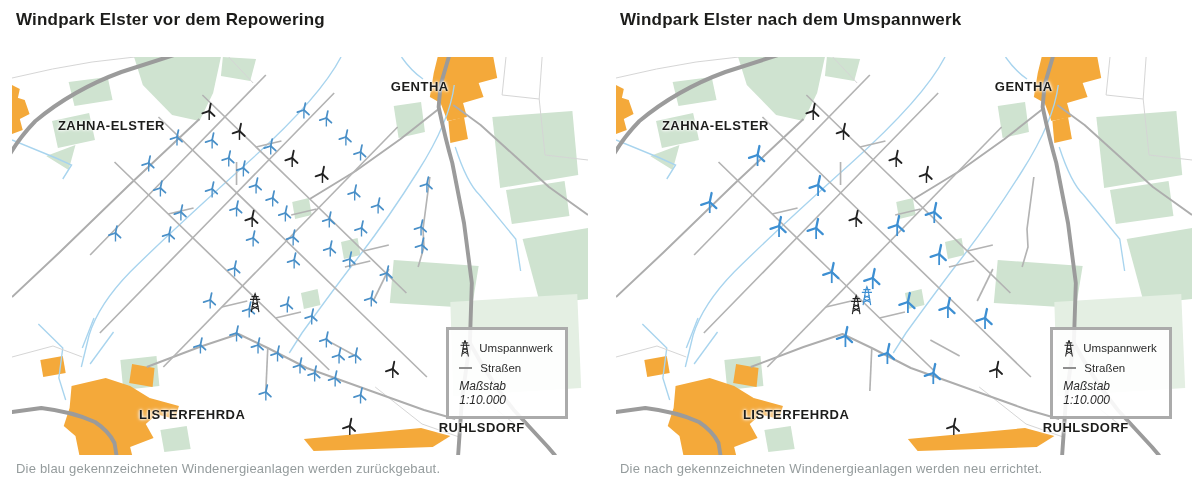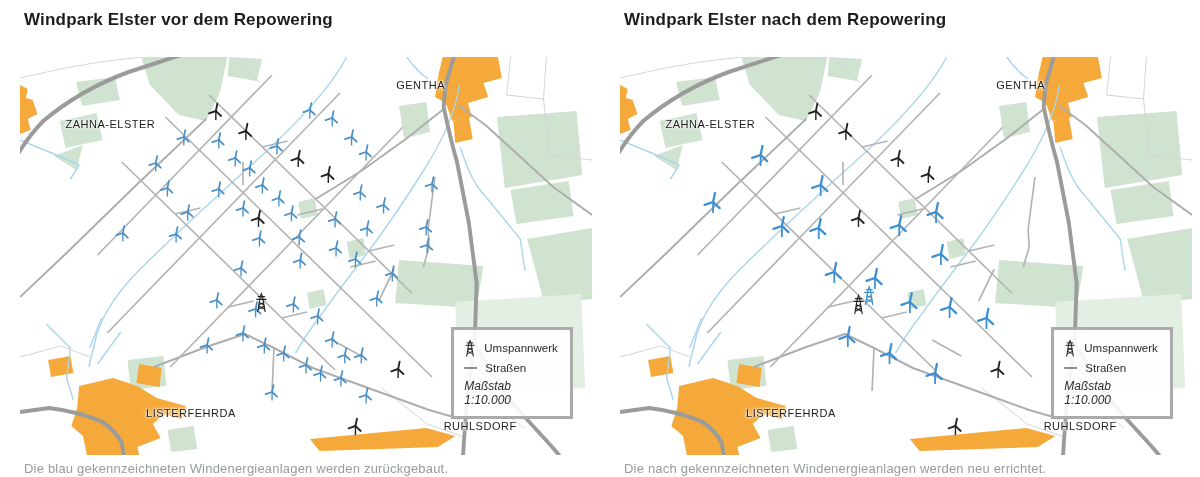--- a/index.html
+++ b/index.html
@@ -1,23 +1,23 @@
 <!DOCTYPE html>
 <html><head>
 <meta charset="utf-8">
 <style>
   html,body{margin:0;padding:0;background:#ffffff;}
   body{width:1200px;height:477px;overflow:hidden;font-family:"Liberation Sans",sans-serif;}
-  .page{display:flex;gap:28px;padding:9px 8px 0 20px;box-sizing:border-box;height:100%;}
+  .page{display:flex;gap:28px;padding:9px 8px 0 12px;box-sizing:border-box;height:100%;}
   .panel{flex:1;min-width:0;display:flex;flex-direction:column;}
   .panel-title{font-size:17px;font-weight:bold;color:#1c1c1a;margin:0 0 0 4px;line-height:22px;letter-spacing:.2px;}
   .map{position:relative;height:398px;margin-top:26px;background:#fff;overflow:hidden;}
   .map-svg{position:absolute;inset:0;width:100%;height:100%;display:block;}
   .labels-layer{position:absolute;inset:0;pointer-events:none;}
-  .town-label{position:absolute;font-size:11px;font-weight:normal;color:#1d1d1b;letter-spacing:.5px;white-space:nowrap;
+  .town-label{position:absolute;font-size:13px;font-weight:bold;color:#1d1d1b;letter-spacing:.5px;white-space:nowrap;
     text-shadow:0 0 2px #fff,0 0 3px #fff,0 0 4px #fff;}
   .legend{position:absolute;left:75.4%;top:64%;width:21.2%;height:92px;background:rgba(255,255,255,.9);
     border:3px solid #ababab;box-sizing:border-box;padding:9px 10px;display:flex;flex-direction:column;justify-content:space-between;margin-top:15px;}
   .legend-row{display:flex;align-items:center;gap:8px;font-size:11.5px;color:#2b2b2b;}
   .legend-scale{font-size:12px;color:#2b2b2b;font-style:italic;}
   .road-dash{display:inline-block;width:13px;height:0;border-top:2px solid #8f8f8f;}
   .caption{margin:6px 0 0 4px;font-size:13px;color:#959c9d;letter-spacing:.2px;}
   .defs-svg{position:absolute;width:0;height:0;}
 </style>
 </head>
@@ -210,21 +210,21 @@
           <span class="road-dash"></span>
           <span>Straßen</span>
         </div>
         <div class="legend-scale">Maßstab 1:10.000</div>
       </div>
     </div>
     <p class="caption">Die blau gekennzeichneten Windenergieanlagen werden zurückgebaut.</p>
   </section>
 
   <section class="panel">
-    <h2 class="panel-title">Windpark Elster nach dem Repowering</h2>
+    <h2 class="panel-title">Windpark Elster nach dem Umspannwerk</h2>
     <div class="map">
       <svg class="map-svg" viewBox="0 0 590 398" preserveAspectRatio="none">
         <use href="#basemap"></use>
         <g>
             <use href="#wt" transform="translate(202 54) scale(1.05)" color="#222222"></use>
             <use href="#wt" transform="translate(233 74) scale(1.05)" color="#222222"></use>
             <use href="#wt" transform="translate(287 101) scale(1.05)" color="#222222"></use>
             <use href="#wt" transform="translate(318 117) scale(1.05)" color="#222222"></use>
             <use href="#wt" transform="translate(246 161) scale(1.05)" color="#222222"></use>
             <use href="#wt" transform="translate(390 312) scale(1.05)" color="#222222"></use>

